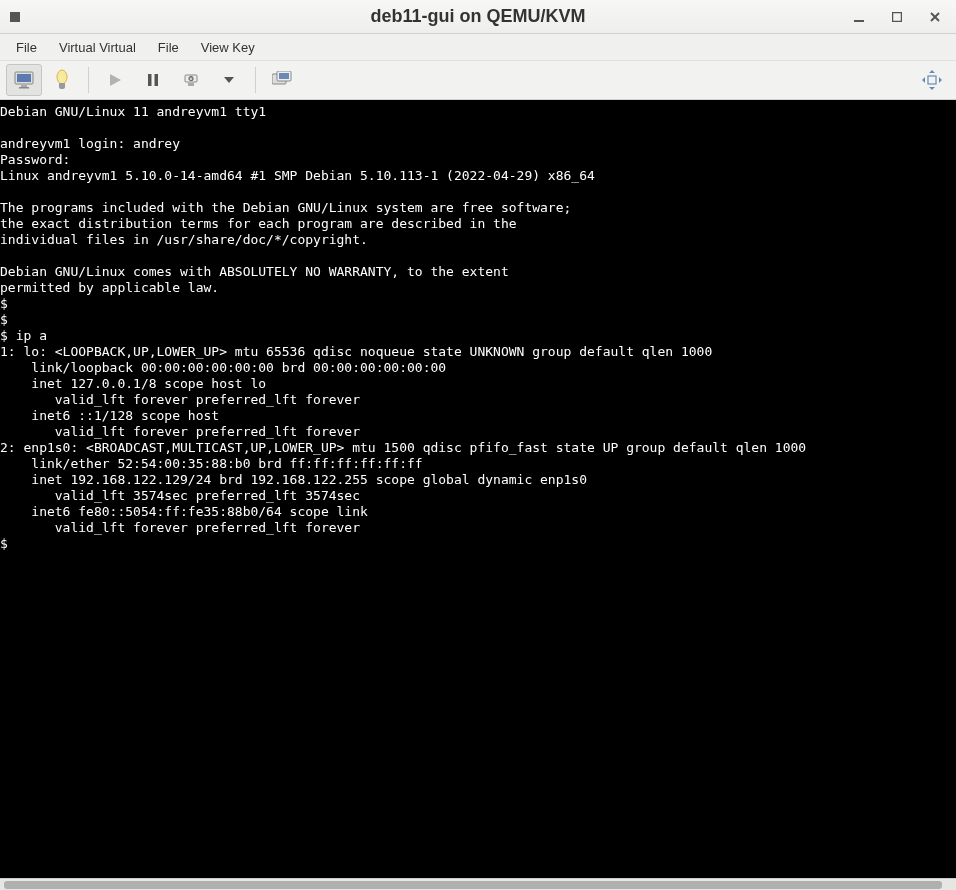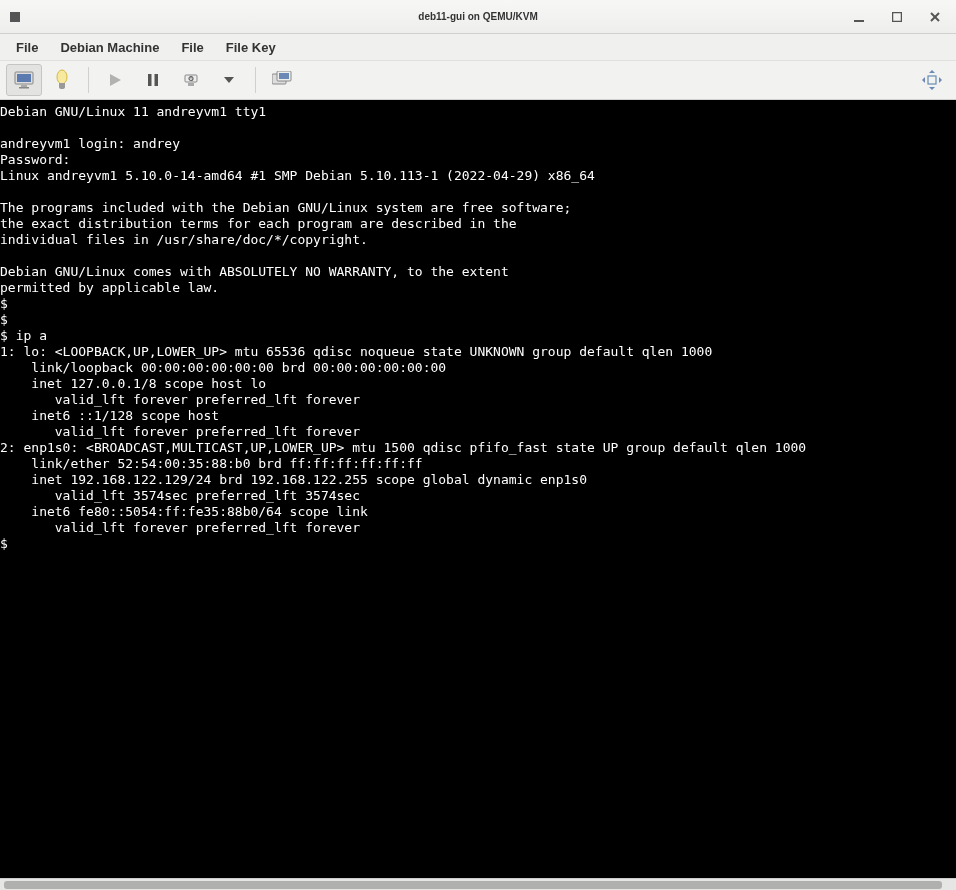--- a/index.html
+++ b/index.html
@@ -27,21 +27,21 @@
       display: flex;
       align-items: center;
       justify-content: center;
       font-size: 10px;
       color: #333;
     }
     .titlebar-title {
       position: absolute;
       left: 50%;
       transform: translateX(-50%);
-      font-size: 10px;
+      font-size: 18px;
       font-weight: bold;
       color: #333;
     }
     .window-controls {
       margin-left: auto;
       display: flex;
       gap: 24px;
       padding-right: 6px;
     }
     .window-control {
@@ -60,21 +60,20 @@
       display: flex;
       align-items: center;
       padding: 0 6px;
       font-size: 13px;
       color: #333;
       gap: 2px;
     }
     .menu-item {
       padding: 3px 10px;
       cursor: pointer;
-      font-weight: bold;
     }
     .toolbar {
       height: 40px;
       background: #f2f2f0;
       border-top: 1px solid #e0e0de;
       border-bottom: 1px solid #d0d0ce;
       display: flex;
       align-items: center;
       padding: 0 6px;
       gap: 2px;
@@ -159,23 +158,23 @@
       <svg width="10" height="10" viewBox="0 0 10 10">
           <line x1="1" y1="1" x2="9" y2="9" stroke="#555" stroke-width="2"></line>
           <line x1="9" y1="1" x2="1" y2="9" stroke="#555" stroke-width="2"></line>
         </svg>
     </div>
   </div>
 </div>
 
 <div class="menubar">
   <div class="menu-item">File</div>
-  <div class="menu-item">Debian Machine</div>
+  <div class="menu-item">Virtual Virtual</div>
   <div class="menu-item">File</div>
-  <div class="menu-item">File Key</div>
+  <div class="menu-item">View Key</div>
 </div>
 
 <div class="toolbar">
   <div class="tool-btn active">
     <svg width="20" height="18" viewBox="0 0 20 18">
       <rect x="1" y="1" width="18" height="12" rx="1" fill="#ddd" stroke="#888"></rect>
       <rect x="3" y="3" width="14" height="8" fill="#5a7ab0"></rect>
       <rect x="7" y="14" width="6" height="2" fill="#aaa"></rect>
       <rect x="5" y="16" width="10" height="1.5" fill="#888"></rect>
     </svg>

